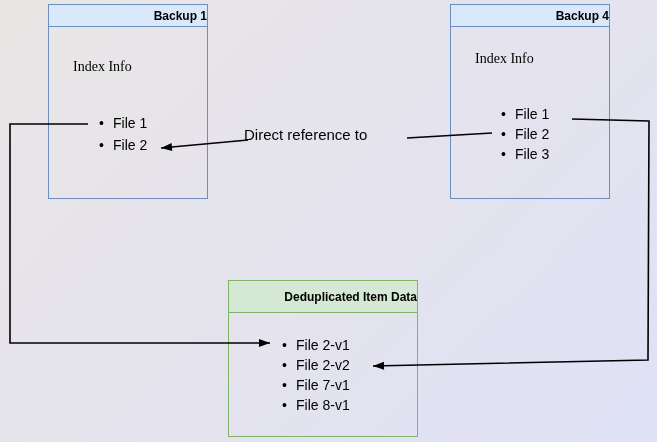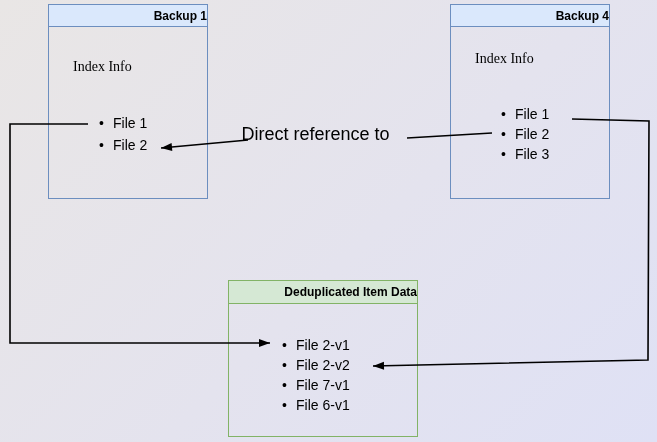--- a/index.html
+++ b/index.html
@@ -21,44 +21,44 @@
   .box-header {
     box-sizing: border-box;
     display: flex;
     align-items: center;
     justify-content: flex-end;
     font-size: 12px;
     font-weight: bold;
     color: #000000;
   }
   .blue  .box-header { height: 22px; background: #dae8fc; border-bottom: 1px solid #6c8ebf; }
-  .green .box-header { height: 23px; background: #d5e8d4; border-bottom: 1px solid #82b366; }
+  .green .box-header { height: 32px; background: #d5e8d4; border-bottom: 1px solid #82b366; }
   .body-text {
     position: absolute;
     font-size: 14px;
     color: #000;
     white-space: nowrap;
     font-family: Liberation Serif, serif;
   }
   .file-list { position: absolute; }
   .li { display: flex; font-size: 14px; color: #000; }
   .li .dot { width: 14px; flex: 0 0 14px; }
   .lh22 .li { height: 22px; line-height: 22px; }
   .lh20 .li { height: 20px; line-height: 20px; }
   #connector-layer {
     position: absolute;
     left: 0; top: 0;
     z-index: 5;
     pointer-events: none;
   }
   #edge-label {
     position: absolute;
-    left: 233px; top: 127px; width: 165px;
-    text-align: center;
-    font-size: 18px;
+    left: 244px; top: 127px; width: 165px;
+    text-align: left;
+    font-size: 15px;
     line-height: 15px;
     color: #000;
     z-index: 6;
   }
 </style>
 </head>
 <body>
 
 <div id="canvas">
 
@@ -112,21 +112,21 @@
       <div class="li">
         <span class="dot">•</span>
         <span>File 2-v2</span>
       </div>
       <div class="li">
         <span class="dot">•</span>
         <span>File 7-v1</span>
       </div>
       <div class="li">
         <span class="dot">•</span>
-        <span>File 6-v1</span>
+        <span>File 8-v1</span>
       </div>
     </div>
   </div>
 
   <div id="edge-label">
     <div>Direct reference to</div>
   </div>
 
   <svg id="connector-layer" width="657" height="442" viewBox="0 0 657 442">
     <defs>

